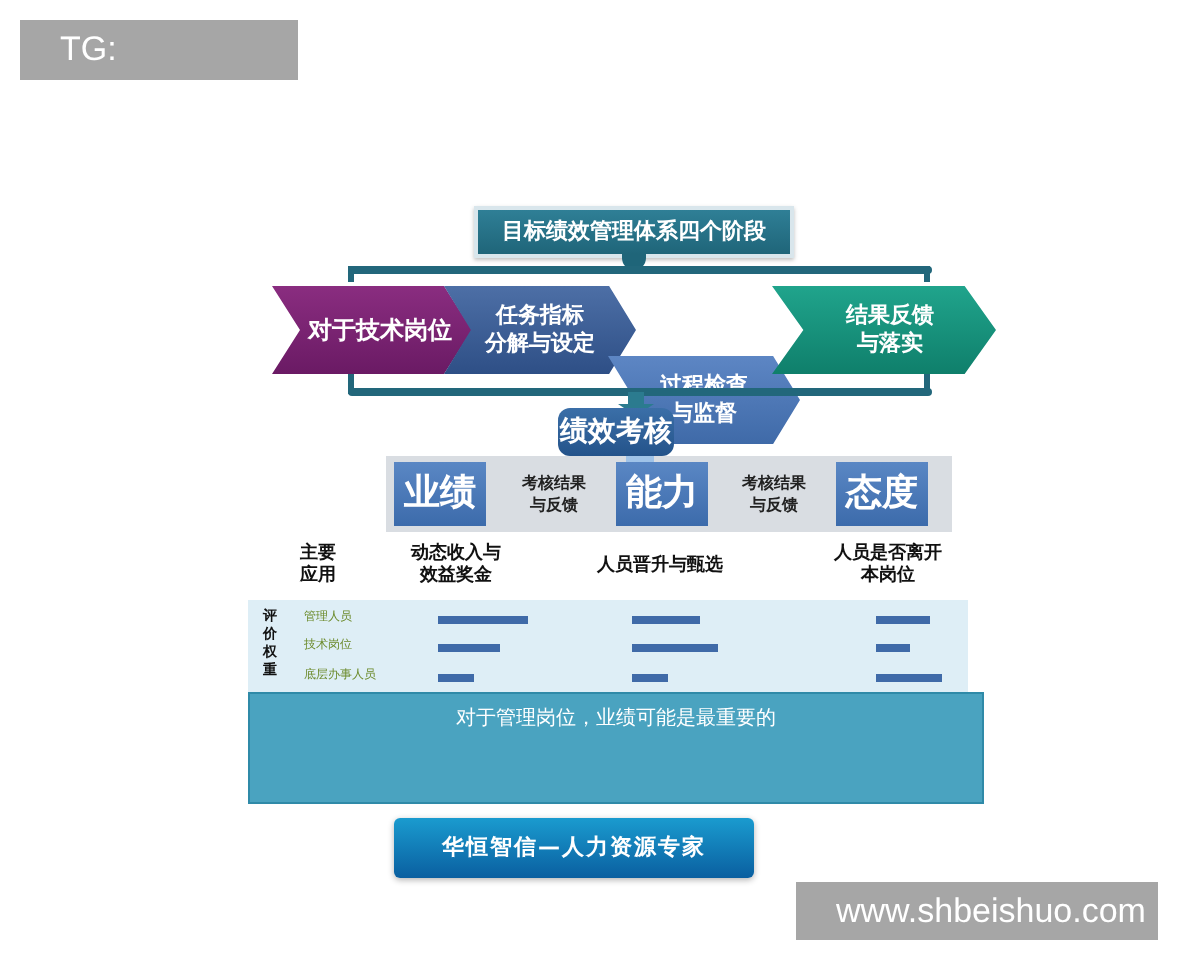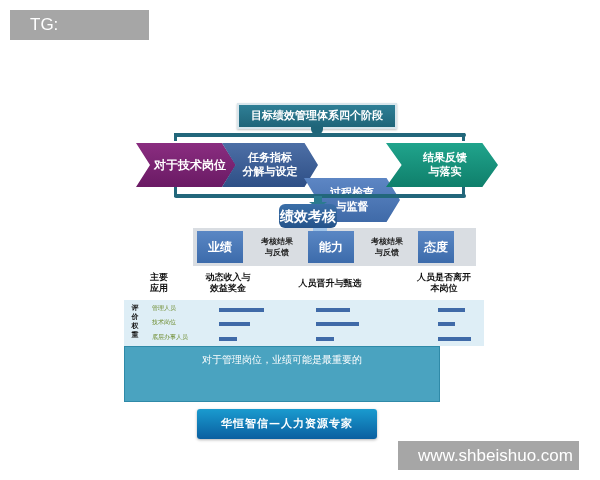--- a/index.html
+++ b/index.html
@@ -23,43 +23,43 @@
   #stage-2 { left: 304px; width: 96px; background: linear-gradient(#5d86c4, #3f6aa8); margin-top: 35px; }
   #stage-3 { left: 386px; width: 112px; background: linear-gradient(#20a48c, #0f7f6b); padding-left: 6px; }
   .stage-outline { position: absolute; top: 141px; height: 48px; background: #ffffff; clip-path: polygon(0 0, 86% 0, 100% 50%, 86% 100%, 0 100%, 14% 50%); }
 
   .down-arrow-1 { position: absolute; left: 314px; top: 196px; width: 8px; height: 6px; background: #2b7b8f; }
   .down-arrow-1b { position: absolute; left: 309px; top: 202px; width: 0; height: 0; border-left: 9px solid transparent; border-right: 9px solid transparent; border-top: 6px solid #2b7b8f; }
 
   .kpi-header { position: absolute; left: 279px; top: 204px; width: 58px; height: 24px; background: linear-gradient(#3b6fa8, #24538a); border-radius: 6px; color: #fff; font-size: 14px; font-weight: bold; text-align: center; line-height: 24px; }
   .kpi-strip { position: absolute; left: 193px; top: 228px; width: 283px; height: 38px; background: #d9dde2; }
   .kpi-pointer { position: absolute; left: 313px; top: 226px; width: 14px; height: 6px; background: #9fc3e8; }
-  .kpi-box { position: absolute; top: 231px; height: 32px; background: linear-gradient(#5a87c4, #3c6bab); color: #fff; font-size: 12px; font-weight: bold; text-align: center; line-height: 32px; }
+  .kpi-box { position: absolute; top: 231px; height: 32px; background: linear-gradient(#5a87c4, #3c6bab); color: #fff; font-size: 18px; font-weight: bold; text-align: center; line-height: 32px; }
   #kpi-0 { left: 197px; width: 46px; }
   #kpi-1 { left: 308px; width: 46px; }
-  #kpi-2 { left: 418px; width: 36px; }
+  #kpi-2 { left: 418px; width: 46px; }
   .kpi-note { position: absolute; top: 236px; width: 50px; font-size: 8px; font-weight: bold; color: #222; text-align: center; line-height: 11px; }
   #note-0 { left: 252px; }
   #note-1 { left: 362px; }
 
   .app-label { position: absolute; top: 272px; font-size: 9px; font-weight: bold; color: #111; text-align: center; line-height: 11px; }
   #app-main { left: 144px; width: 30px; }
   #app-0 { left: 196px; width: 64px; }
   #app-1 { left: 290px; width: 80px; top: 278px; }
   #app-2 { left: 408px; width: 72px; }
 
   .weight-panel { position: absolute; left: 124px; top: 300px; width: 360px; height: 46px; background: #deeef6; }
   .weight-title { position: absolute; left: 130px; top: 304px; width: 10px; font-size: 7px; font-weight: bold; color: #111; line-height: 9px; text-align: center; }
   .weight-row-label { position: absolute; left: 152px; font-size: 6px; color: #6b8a2a; }
   #wrl-0 { top: 304px; }
   #wrl-1 { top: 318px; }
   #wrl-2 { top: 333px; }
   .bar { position: absolute; height: 4px; background: #3f6aa8; }
 
-  .summary { position: absolute; left: 124px; top: 346px; width: 316px; height: 56px; background: #4aa3c0; border: 1px solid #2f8aa8; color: #ffffff; font-size: 10px; text-align: center; line-height: 14px; padding-top: 6px; }
+  .summary { position: absolute; left: 124px; top: 346px; width: 368px; height: 56px; background: #4aa3c0; border: 1px solid #2f8aa8; color: #ffffff; font-size: 10px; text-align: center; line-height: 14px; padding-top: 6px; }
   .summary div { white-space: nowrap; }
 
   .footer-banner { position: absolute; left: 197px; top: 409px; width: 180px; height: 30px; background: linear-gradient(#1a9bcf, #0a5fa0); border-radius: 3px; box-shadow: 0 1px 3px rgba(0,0,0,.3); color: #fff; font-size: 11px; font-weight: bold; text-align: center; line-height: 30px; letter-spacing: 1px; }
 </style>
 </head>
 <body>
 
 <div class="wm" id="wm-top">TG: MYYJJPP</div>
 
 <div class="title-box">目标绩效管理体系四个阶段</div>

